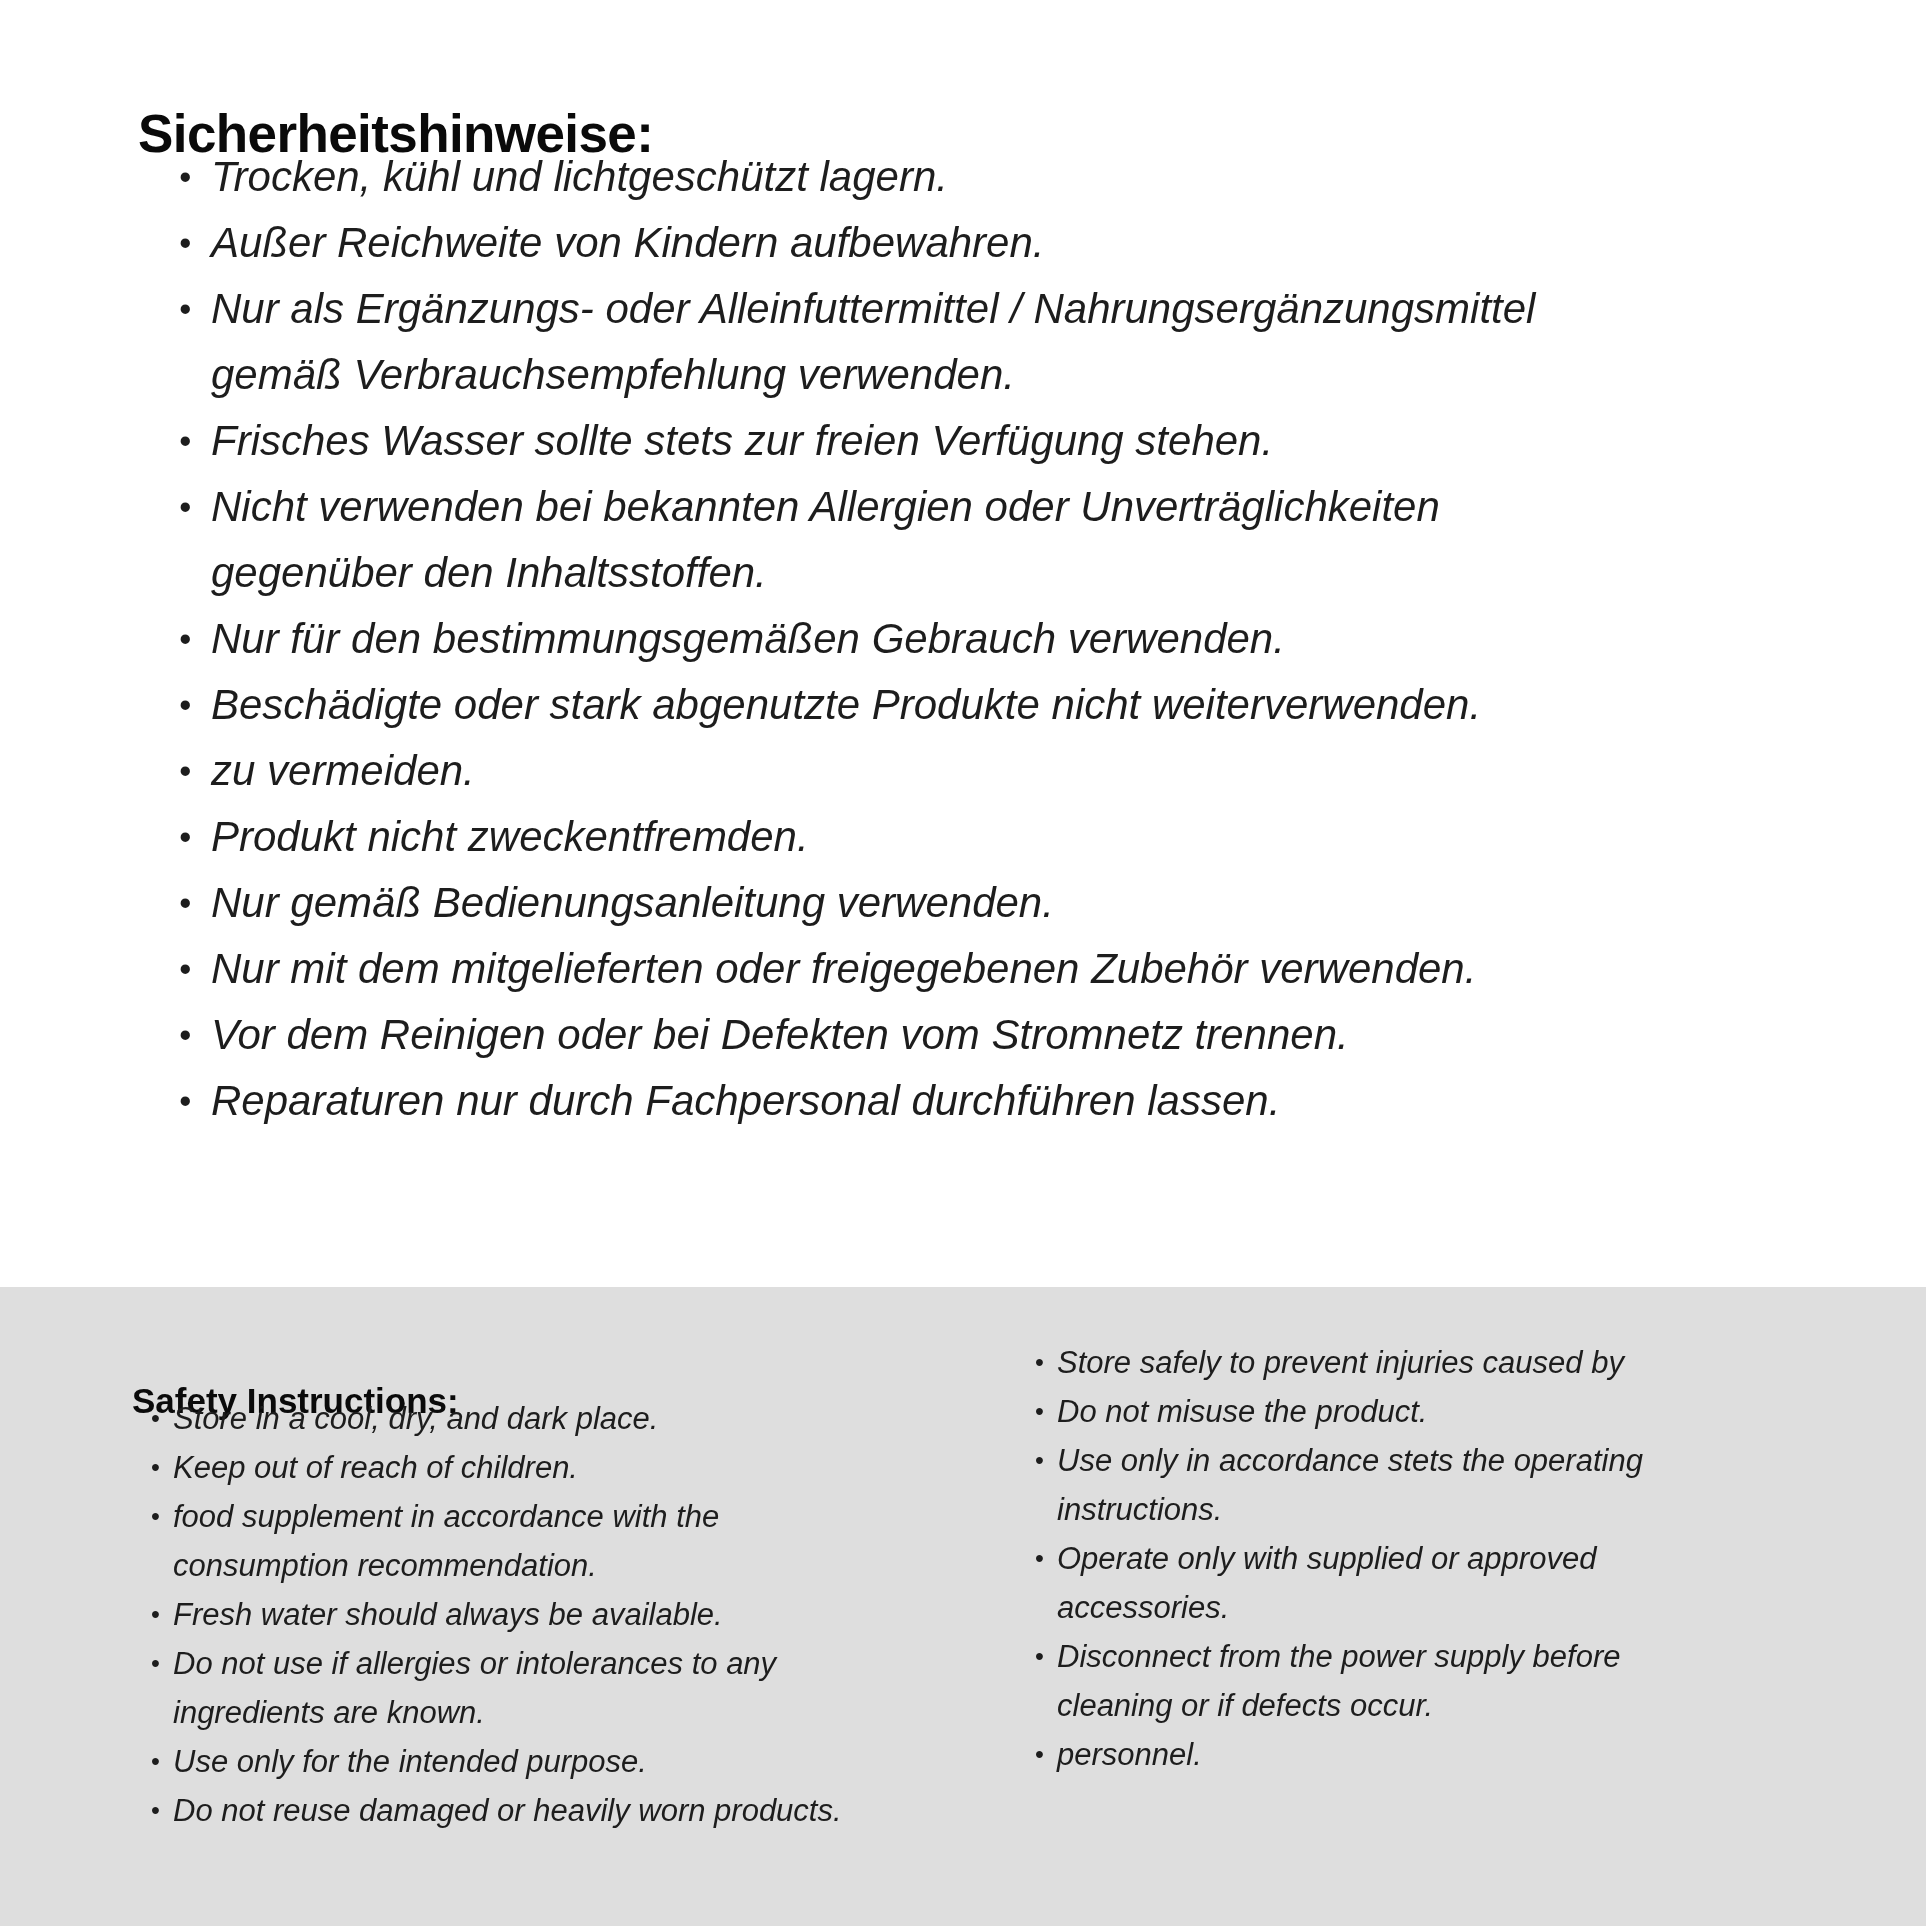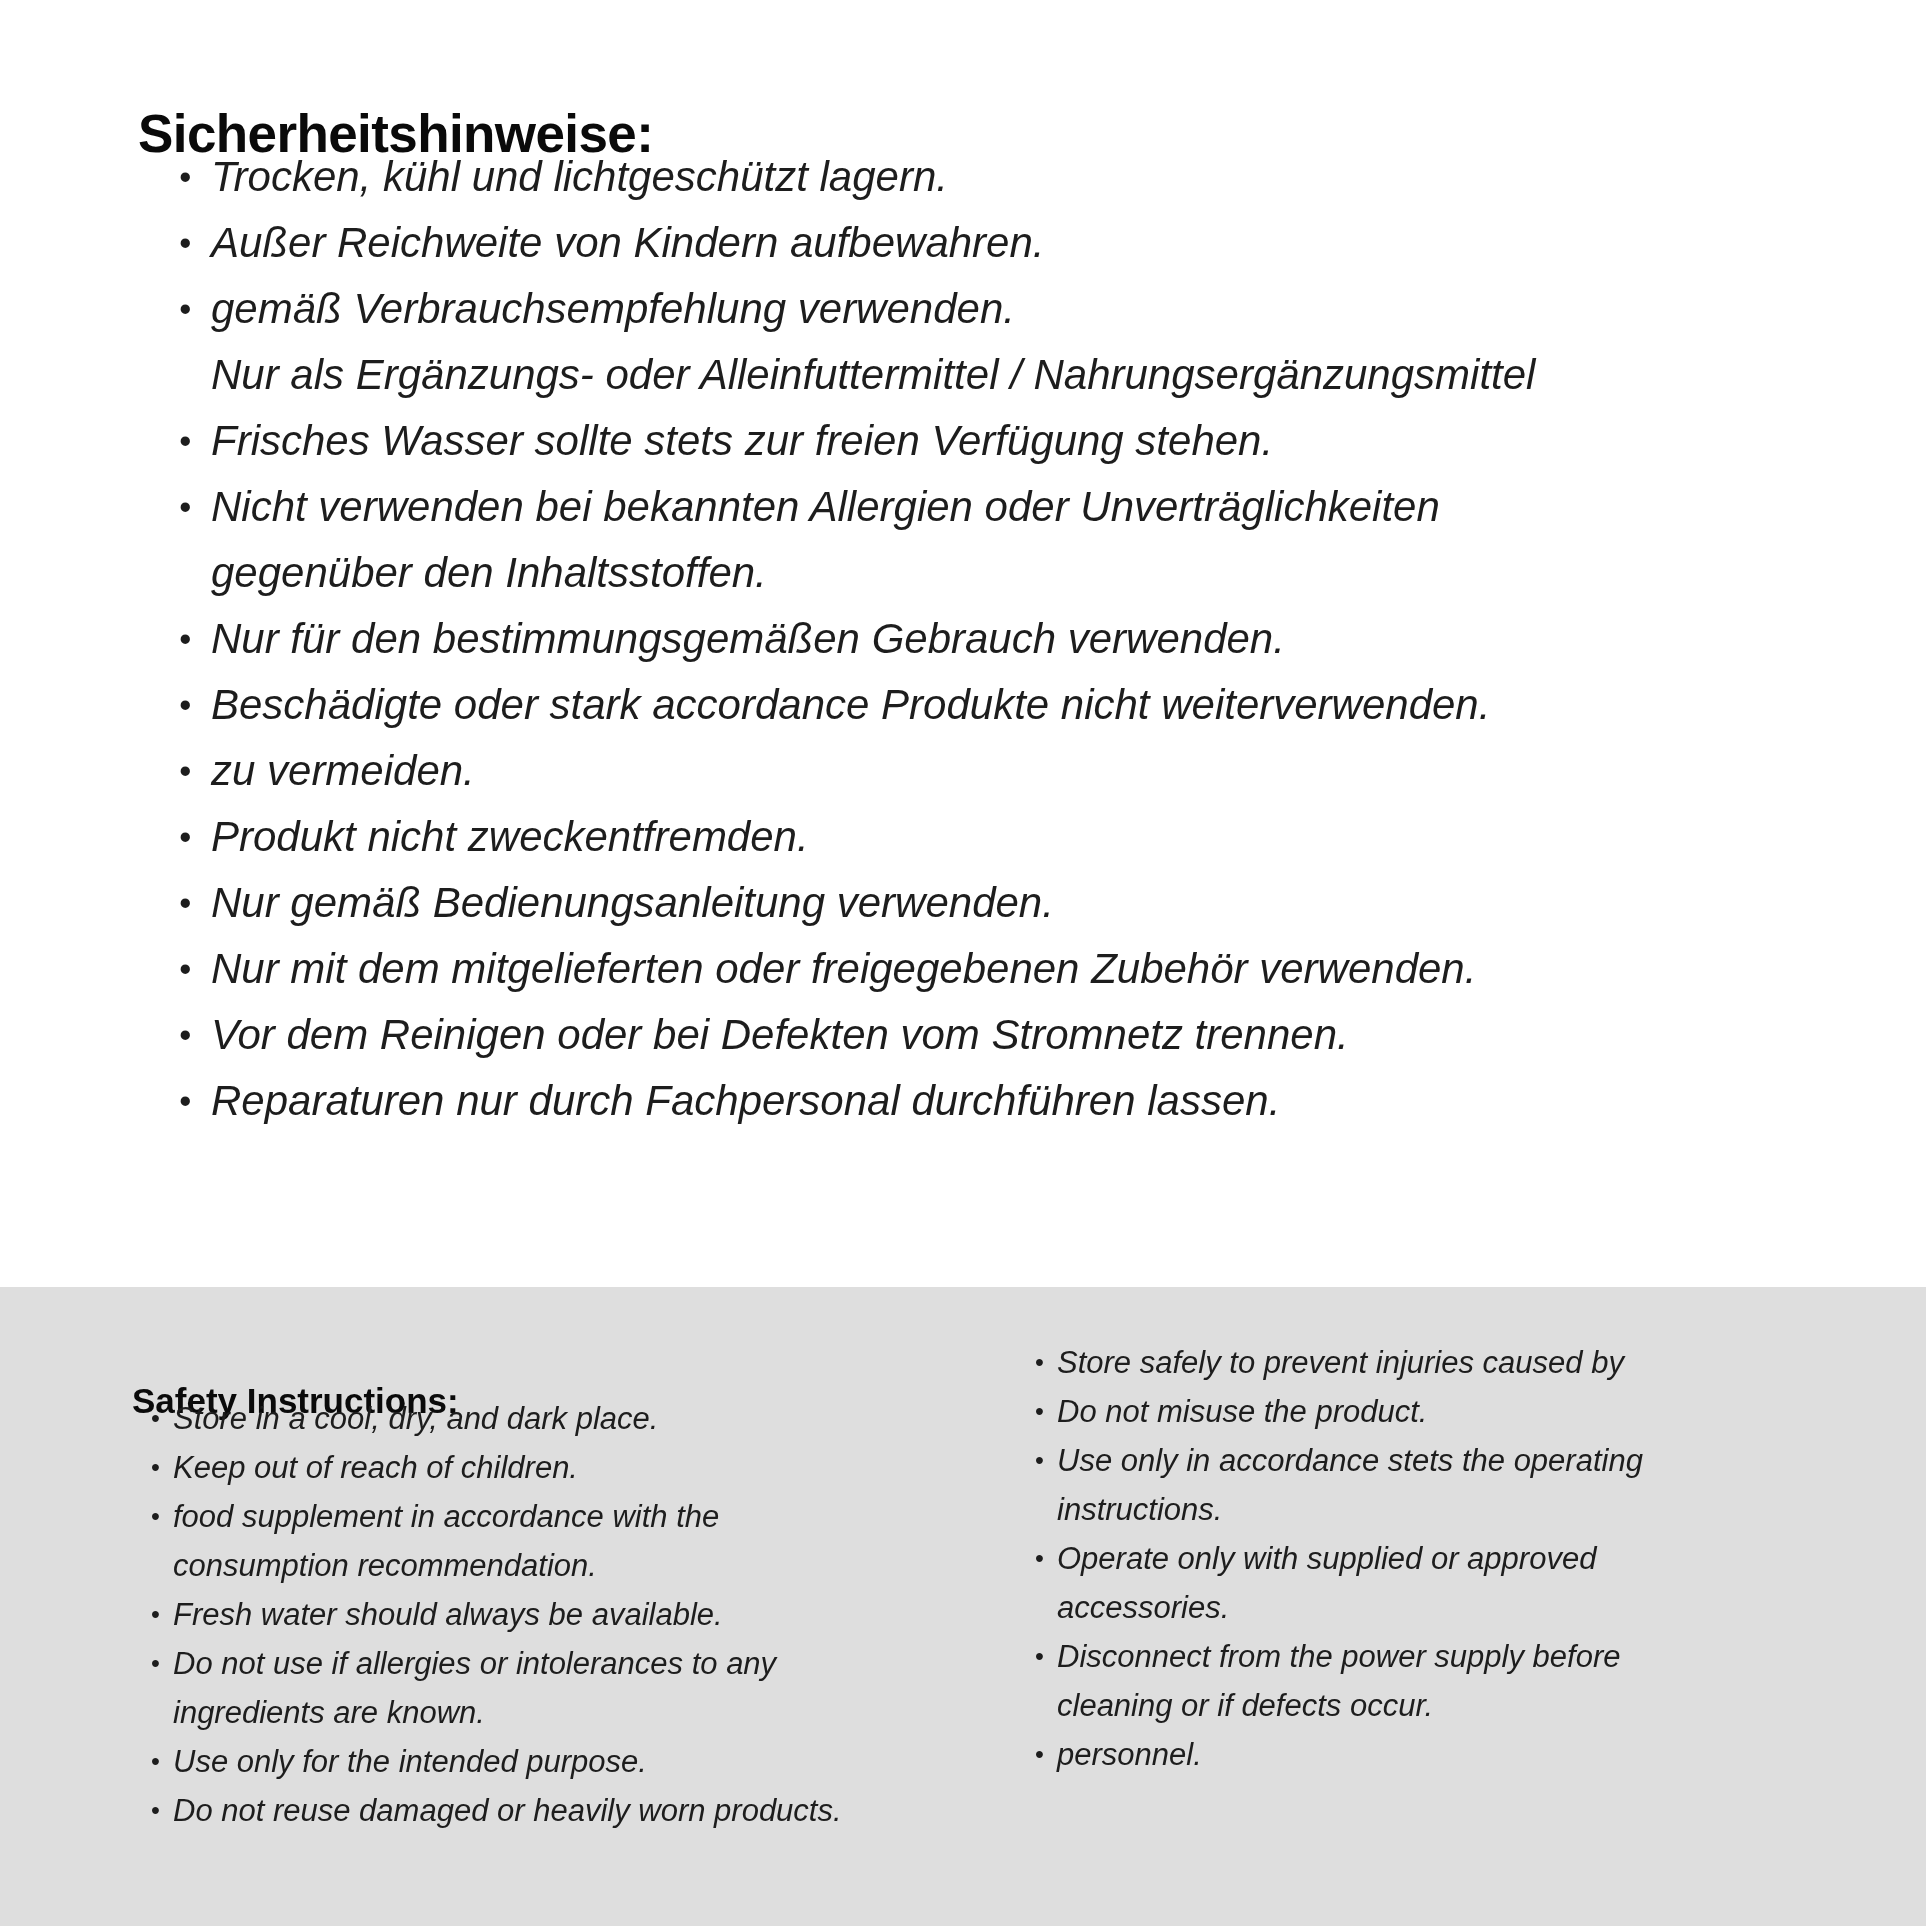--- a/index.html
+++ b/index.html
@@ -103,39 +103,39 @@
       <li>
         <span class="bullet">•</span>
         <span class="line">Trocken, kühl und lichtgeschützt lagern.</span>
       </li>
       <li>
         <span class="bullet">•</span>
         <span class="line">Außer Reichweite von Kindern aufbewahren.</span>
       </li>
       <li>
         <span class="bullet">•</span>
+        <span class="line">Nur als Ergänzungs- oder Alleinfuttermittel / Nahrungsergänzungsmittel</span>
         <span class="line">gemäß Verbrauchsempfehlung verwenden.</span>
-        <span class="line">Nur als Ergänzungs- oder Alleinfuttermittel / Nahrungsergänzungsmittel</span>
       </li>
       <li>
         <span class="bullet">•</span>
         <span class="line">Frisches Wasser sollte stets zur freien Verfügung stehen.</span>
       </li>
       <li>
         <span class="bullet">•</span>
         <span class="line">Nicht verwenden bei bekannten Allergien oder Unverträglichkeiten</span>
         <span class="line">gegenüber den Inhaltsstoffen.</span>
       </li>
       <li>
         <span class="bullet">•</span>
         <span class="line">Nur für den bestimmungsgemäßen Gebrauch verwenden.</span>
       </li>
       <li>
         <span class="bullet">•</span>
-        <span class="line">Beschädigte oder stark accordance Produkte nicht weiterverwenden.</span>
+        <span class="line">Beschädigte oder stark abgenutzte Produkte nicht weiterverwenden.</span>
       </li>
       <li>
         <span class="bullet">•</span>
         <span class="line">zu vermeiden.</span>
       </li>
       <li>
         <span class="bullet">•</span>
         <span class="line">Produkt nicht zweckentfremden.</span>
       </li>
       <li>

